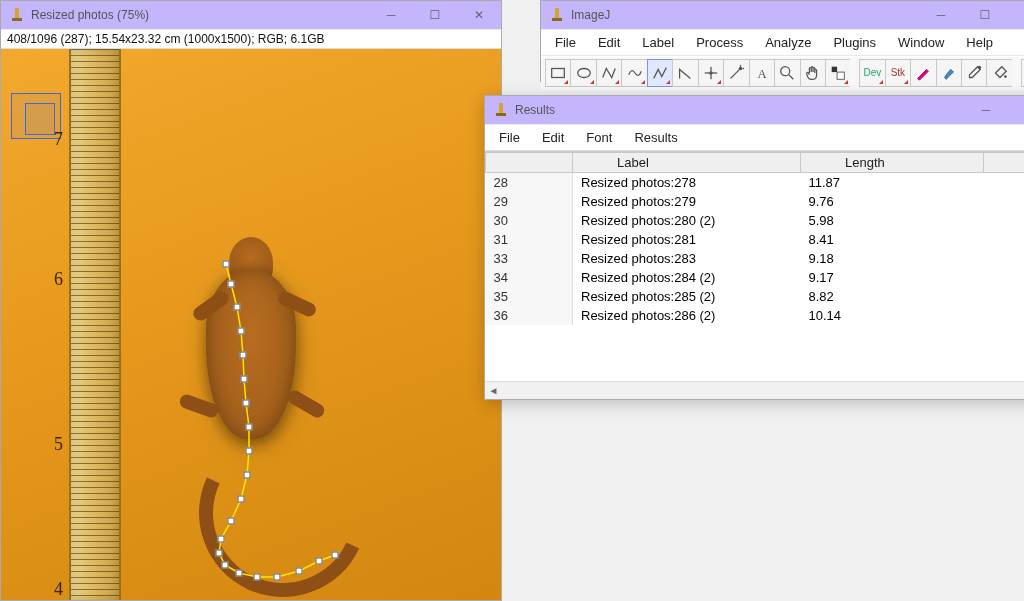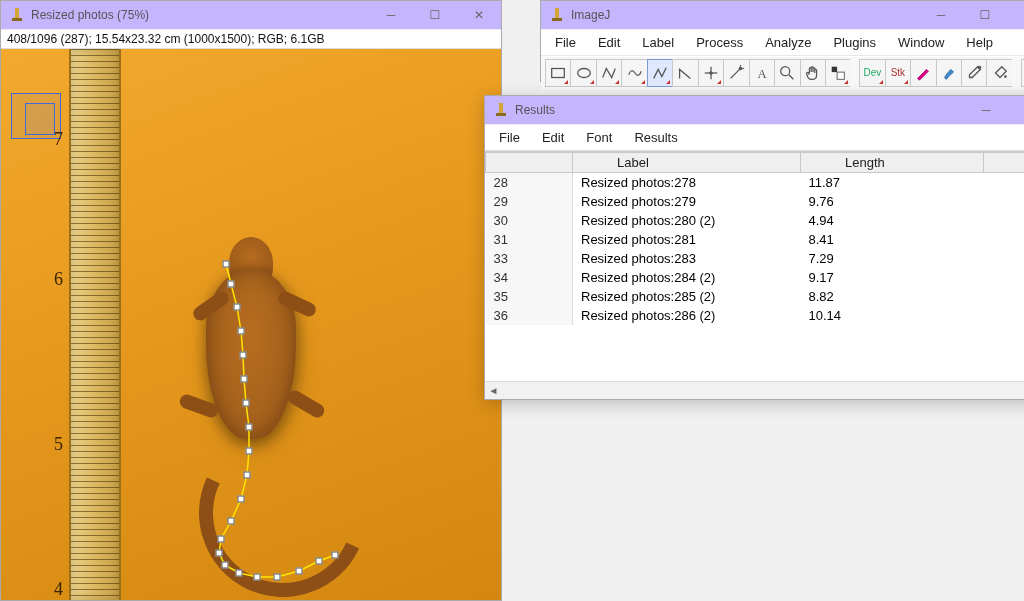--- a/index.html
+++ b/index.html
@@ -580,33 +580,33 @@
           </tr>
           <tr>
             <td class="rownum">29</td>
             <td>Resized photos:279</td>
             <td>9.76</td>
             <td></td>
           </tr>
           <tr>
             <td class="rownum">30</td>
             <td>Resized photos:280 (2)</td>
-            <td>4.94</td>
+            <td>5.98</td>
             <td></td>
           </tr>
           <tr>
             <td class="rownum">31</td>
             <td>Resized photos:281</td>
             <td>8.41</td>
             <td></td>
           </tr>
           <tr>
             <td class="rownum">33</td>
             <td>Resized photos:283</td>
-            <td>7.29</td>
+            <td>9.18</td>
             <td></td>
           </tr>
           <tr>
             <td class="rownum">34</td>
             <td>Resized photos:284 (2)</td>
             <td>9.17</td>
             <td></td>
           </tr>
           <tr>
             <td class="rownum">35</td>

